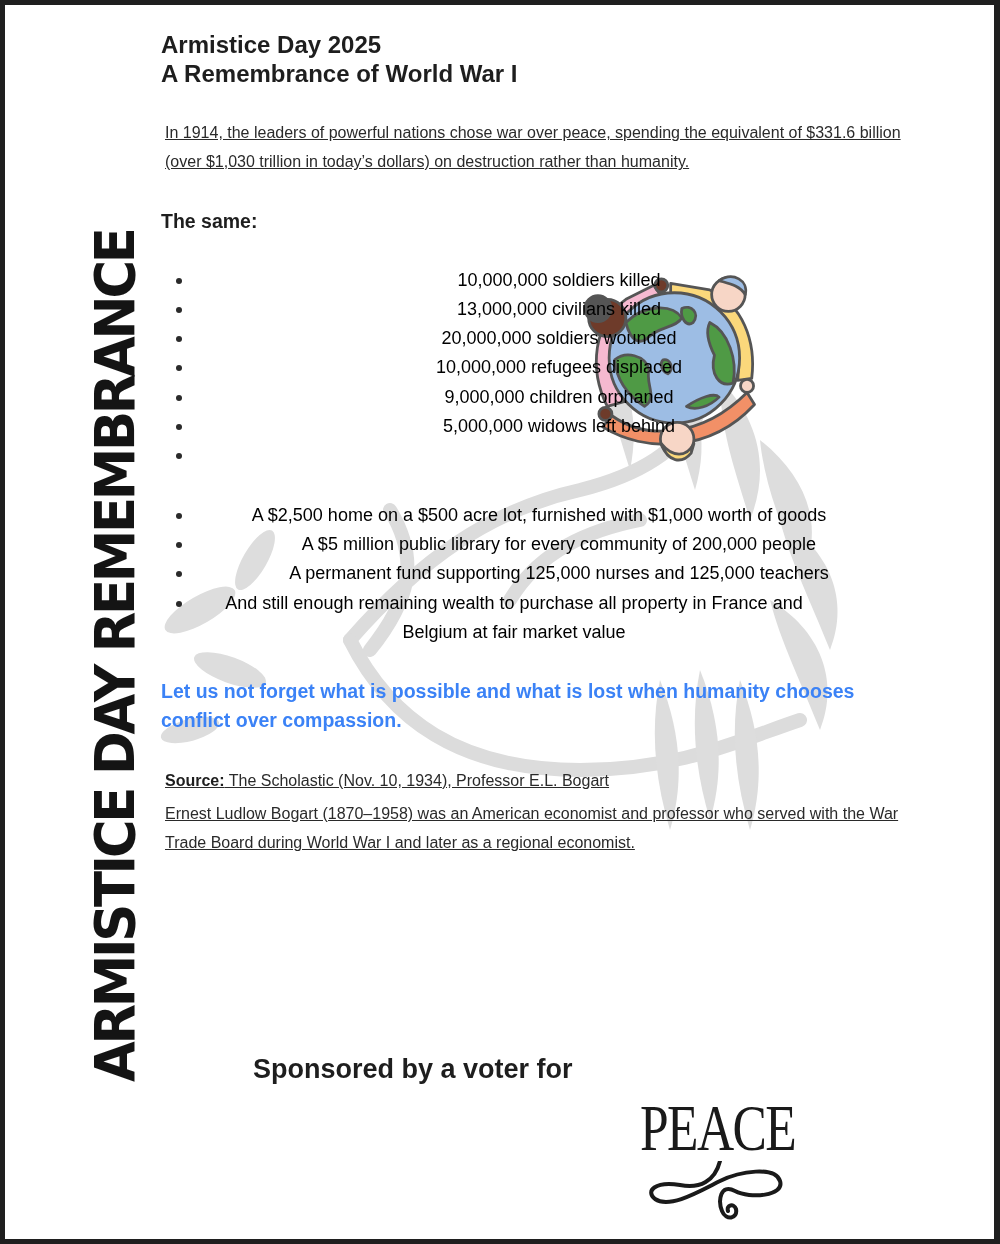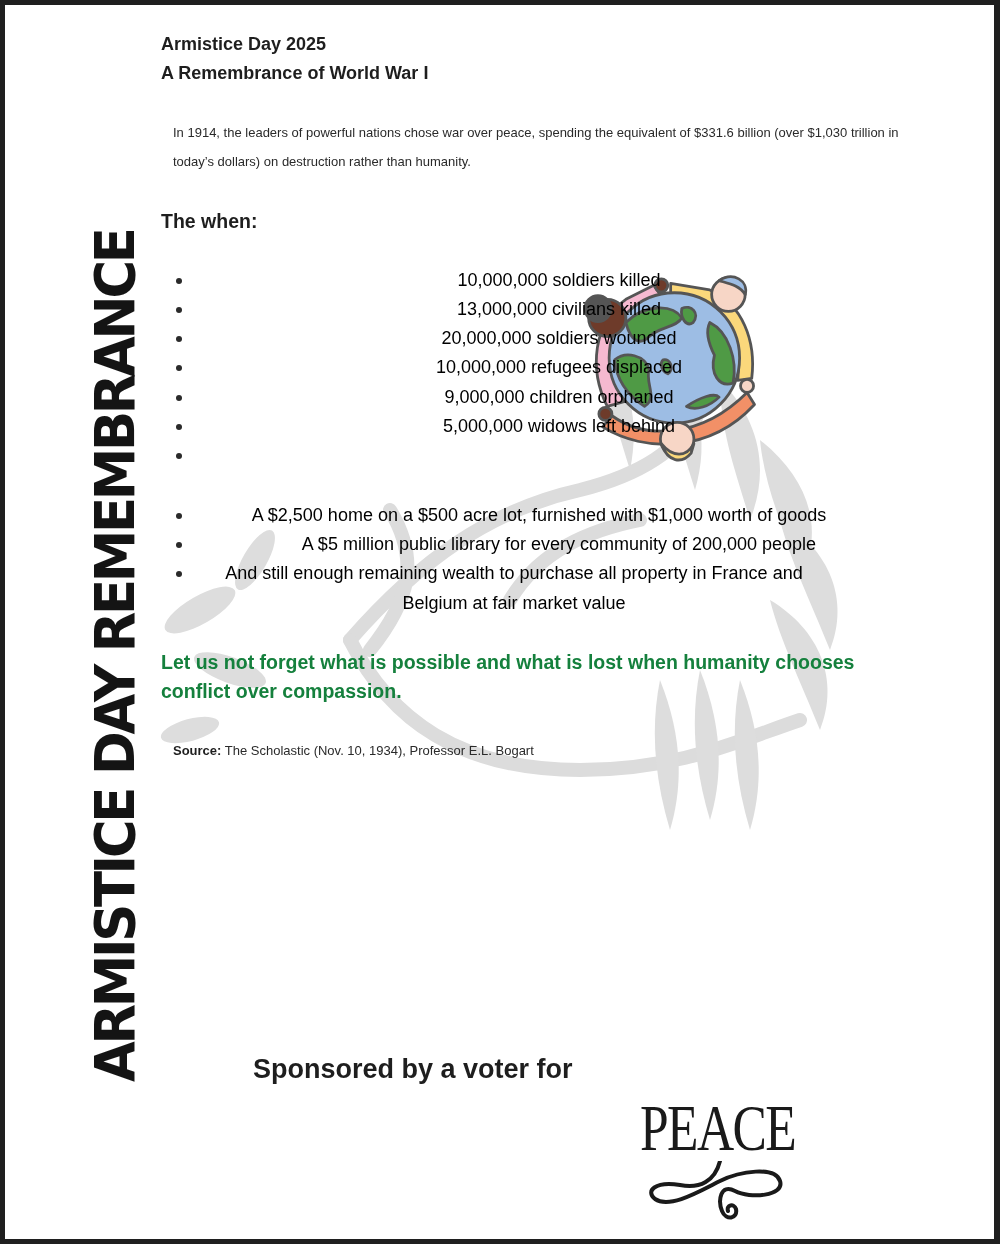--- a/index.html
+++ b/index.html
@@ -16,33 +16,33 @@
     font-family: "DejaVu Sans", sans-serif; font-weight: 900; font-size: 55px;
     letter-spacing: -3.5px; color: #141414; white-space: nowrap; line-height: 55px;
     width: 950px; height: 60px; z-index: 2;
     transform-box: border-box;
   }
   .vertical-title span { display: inline-block; transform: scaleX(0.96); transform-origin: 0 50%; }
   .content {
     position: absolute; left: 161px; top: 30px; width: 760px; z-index: 2;
     font-family: "Liberation Sans", sans-serif; color: #262626;
   }
-  .heading { font-weight: bold; font-size: 18px; line-height: 29px; color: #1e1e1e; margin: 0; }
-  p.body { font-size: 13px; line-height: 29.3px; margin: 12px; color: #2a2a2a; }
+  .heading { font-weight: bold; font-size: 24px; line-height: 29px; color: #1e1e1e; margin: 0; }
+  p.body { font-size: 16px; line-height: 29.3px; margin: 4px; color: #2a2a2a; text-decoration: underline; }
   .intro { margin-top: 30px !important; }
   .cost-title { font-weight: bold; font-size: 19.5px; line-height: 29px; margin-top: 30px; color: #1e1e1e; }
   ul.list { list-style: none; margin: 0; padding: 0; }
   ul.list li { position: relative; padding-left: 36px; font-size: 18px; line-height: 29.3px; color: #000000; text-align: center; }
   ul.list li::before {
     content: ""; position: absolute; left: 15px; top: 12px; width: 6px; height: 6px;
     border-radius: 50%; background: #2a2a2a;
   }
   .cost-list { margin-top: 30px !important; }
   .resources-list { margin-top: 30px !important; }
-  .closing { font-weight: bold; font-size: 19.5px; line-height: 29.3px; margin: 30px 0 0 0; color: #15803d; }
+  .closing { font-weight: bold; font-size: 19.5px; line-height: 29.3px; margin: 30px 0 0 0; color: #3b82f6; }
   .source { margin-top: 30px !important; }
   .source b { font-weight: bold; color: #1e1e1e; }
   .sponsor {
     position: absolute; left: 253px; top: 1054px; z-index: 2;
     font-family: "Liberation Sans", sans-serif; font-weight: bold; font-size: 27px; color: #1e1e1e;
   }
   .peace-logo { position: absolute; left: 640px; top: 1093px; width: 160px; height: 135px; z-index: 2; }
   .peace-word {
     position: absolute; left: 0; top: 0;
     font-family: "Liberation Serif", serif; font-size: 66px; color: #1a1a1a;
@@ -110,42 +110,44 @@
     <circle cx="38" cy="158" r="7" fill="#6e3b2a"></circle>
   </g>
 </svg>
 
 <div class="content">
   <p class="heading">Armistice Day 2025</p>
   <p class="heading">A Remembrance of World War I</p>
 
   <p class="body intro">In 1914, the leaders of powerful nations chose war over peace, spending the equivalent of $331.6 billion (over $1,030 trillion in today’s dollars) on destruction rather than humanity.</p>
 
-  <p class="cost-title">The when:</p>
+  <p class="cost-title">The same:</p>
 
   <ul class="list cost-list">
     <li>10,000,000 soldiers killed</li>
     <li>13,000,000 civilians killed</li>
     <li>20,000,000 soldiers wounded</li>
     <li>10,000,000 refugees displaced</li>
     <li>9,000,000 children orphaned</li>
     <li>5,000,000 widows left behind</li>
     <li style="height:29.3px"></li>
   </ul>
 
 
   <ul class="list resources-list">
     <li style="padding-right:40px">A $2,500 home on a $500 acre lot, furnished with $1,000 worth of goods</li>
     <li>A $5 million public library for every community of 200,000 people</li>
+    <li>A permanent fund supporting 125,000 nurses and 125,000 teachers</li>
     <li style="padding-right:90px">And still enough remaining wealth to purchase all property in France and Belgium at fair market value</li>
   </ul>
 
   <p class="closing">Let us not forget what is possible and what is lost when humanity chooses conflict over compassion.</p>
 
   <p class="body source"><b>Source:</b><span> The Scholastic (Nov. 10, 1934), Professor E.L. Bogart</span></p>
+  <p class="body">Ernest Ludlow Bogart (1870–1958) was an American economist and professor who served with the War Trade Board during World War I and later as a regional economist.</p>
 </div>
 
 <div class="sponsor">Sponsored by a voter for</div>
 
 <div class="peace-logo">
   <div class="peace-word">PEACE</div>
   <svg style="position:absolute;left:0;top:68px" width="160" height="66" viewBox="0 0 160 66">
     <path d="M80 0 C 75 20, 60 28, 40 24 C 15 20, 5 30, 15 38 C 30 48, 60 30, 80 20 C 100 10, 135 5, 140 20 C 145 35, 110 38, 95 30 C 80 22, 78 40, 82 50 C 86 60, 98 58, 96 48 C 94 42, 86 44, 88 50" fill="none" stroke="#1a1a1a" stroke-width="4" stroke-linecap="round"></path>
   </svg>
 </div>

